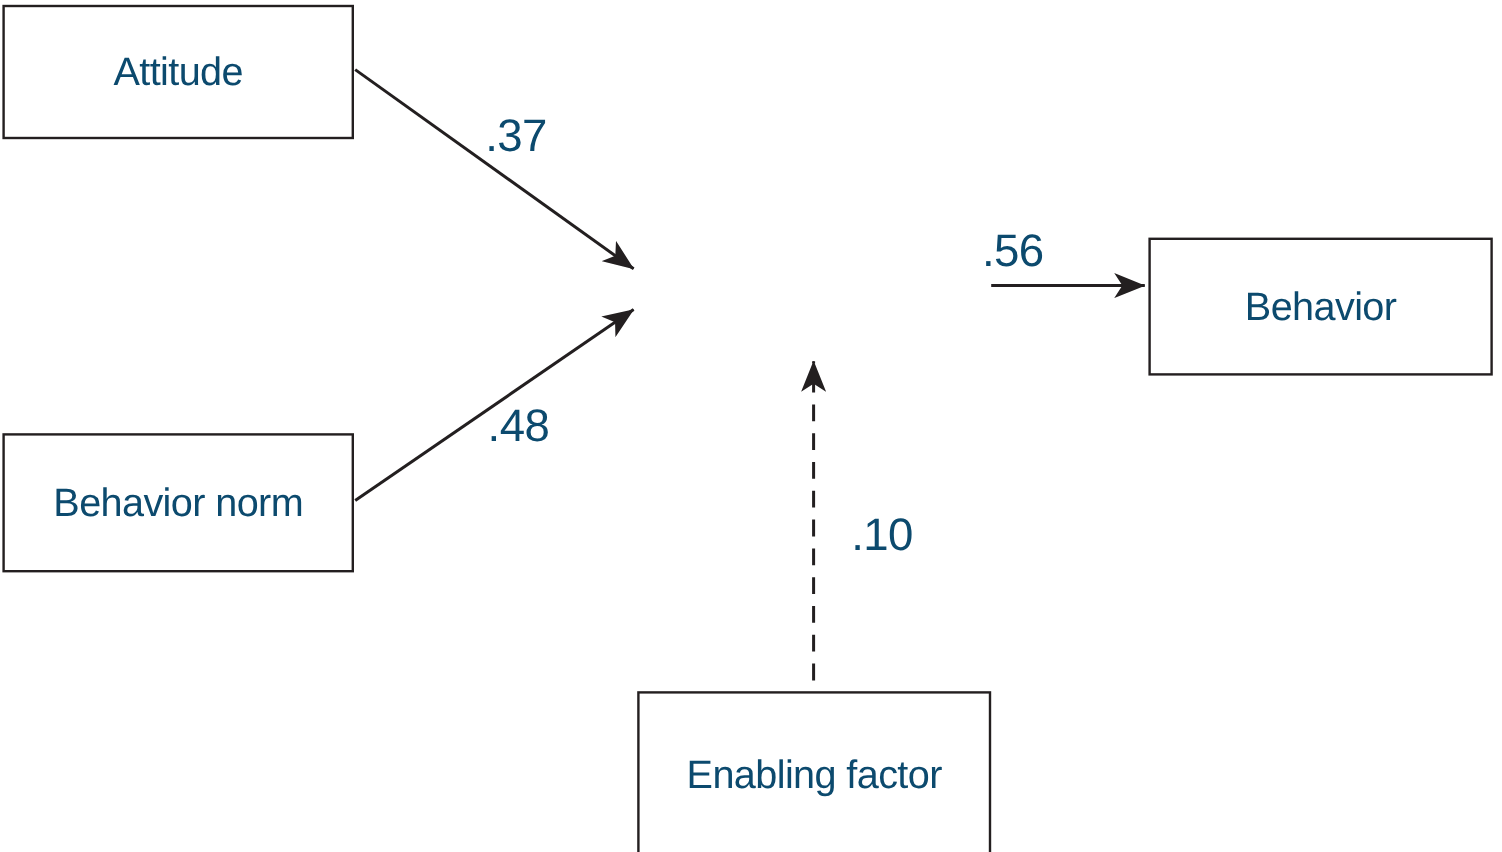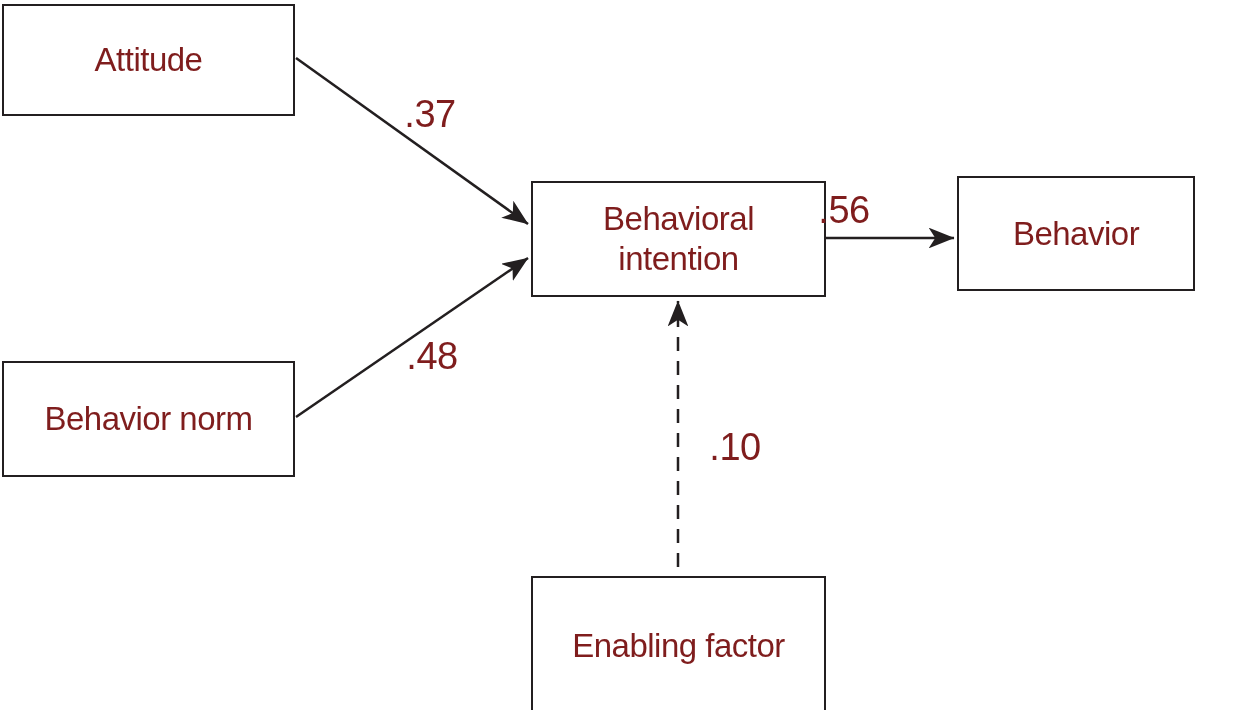--- a/index.html
+++ b/index.html
@@ -6,41 +6,41 @@
     margin: 0;
     padding: 0;
     background: #ffffff;
   }
   .diagram {
     position: relative;
     width: 1252px;
     height: 710px;
     background: #ffffff;
     font-family: "Liberation Sans", sans-serif;
-    color: #7f1d1d;
+    color: #0c4a6e;
     overflow: hidden;
   }
   .node {
     position: absolute;
     box-sizing: border-box;
     border: 2.5px solid #231f20;
     background: #ffffff;
     display: flex;
     align-items: center;
     justify-content: center;
     text-align: center;
     font-size: 33px;
     line-height: 1.2;
     letter-spacing: -0.5px;
     white-space: pre-line;
   }
   .node-attitude            { left: 2px;   top: 4px;   width: 293px; height: 112px; }
   .node-subject-norm        { left: 2px;   top: 361px; width: 293px; height: 116px; }
   .node-behavioral-intention{ left: 531px; top: 181px; width: 295px; height: 116px; }
-  .node-behavior            { left: 957px; top: 176px; width: 238px; height: 115px; justify-content: center; }
+  .node-behavior            { left: 957px; top: 198px; width: 287px; height: 115px; justify-content: center; }
   .node-enabling-factor     { left: 531px; top: 576px; width: 295px; height: 140px; }
 
   .edges {
     position: absolute;
     left: 0;
     top: 0;
     width: 1252px;
     height: 710px;
     pointer-events: none;
   }
@@ -74,24 +74,20 @@
   </svg>
 
   <div class="node node-attitude">
     <span>Attitude</span>
   </div>
 
   <div class="node node-subject-norm">
     <span>Behavior norm</span>
   </div>
 
-  <div class="node node-behavioral-intention">
-    <span>Behavioral
-intention</span>
-  </div>
 
   <div class="node node-behavior">
     <span>Behavior</span>
   </div>
 
   <div class="node node-enabling-factor">
     <span>Enabling factor</span>
   </div>
 
   <div class="coef coef-37">.37</div>

